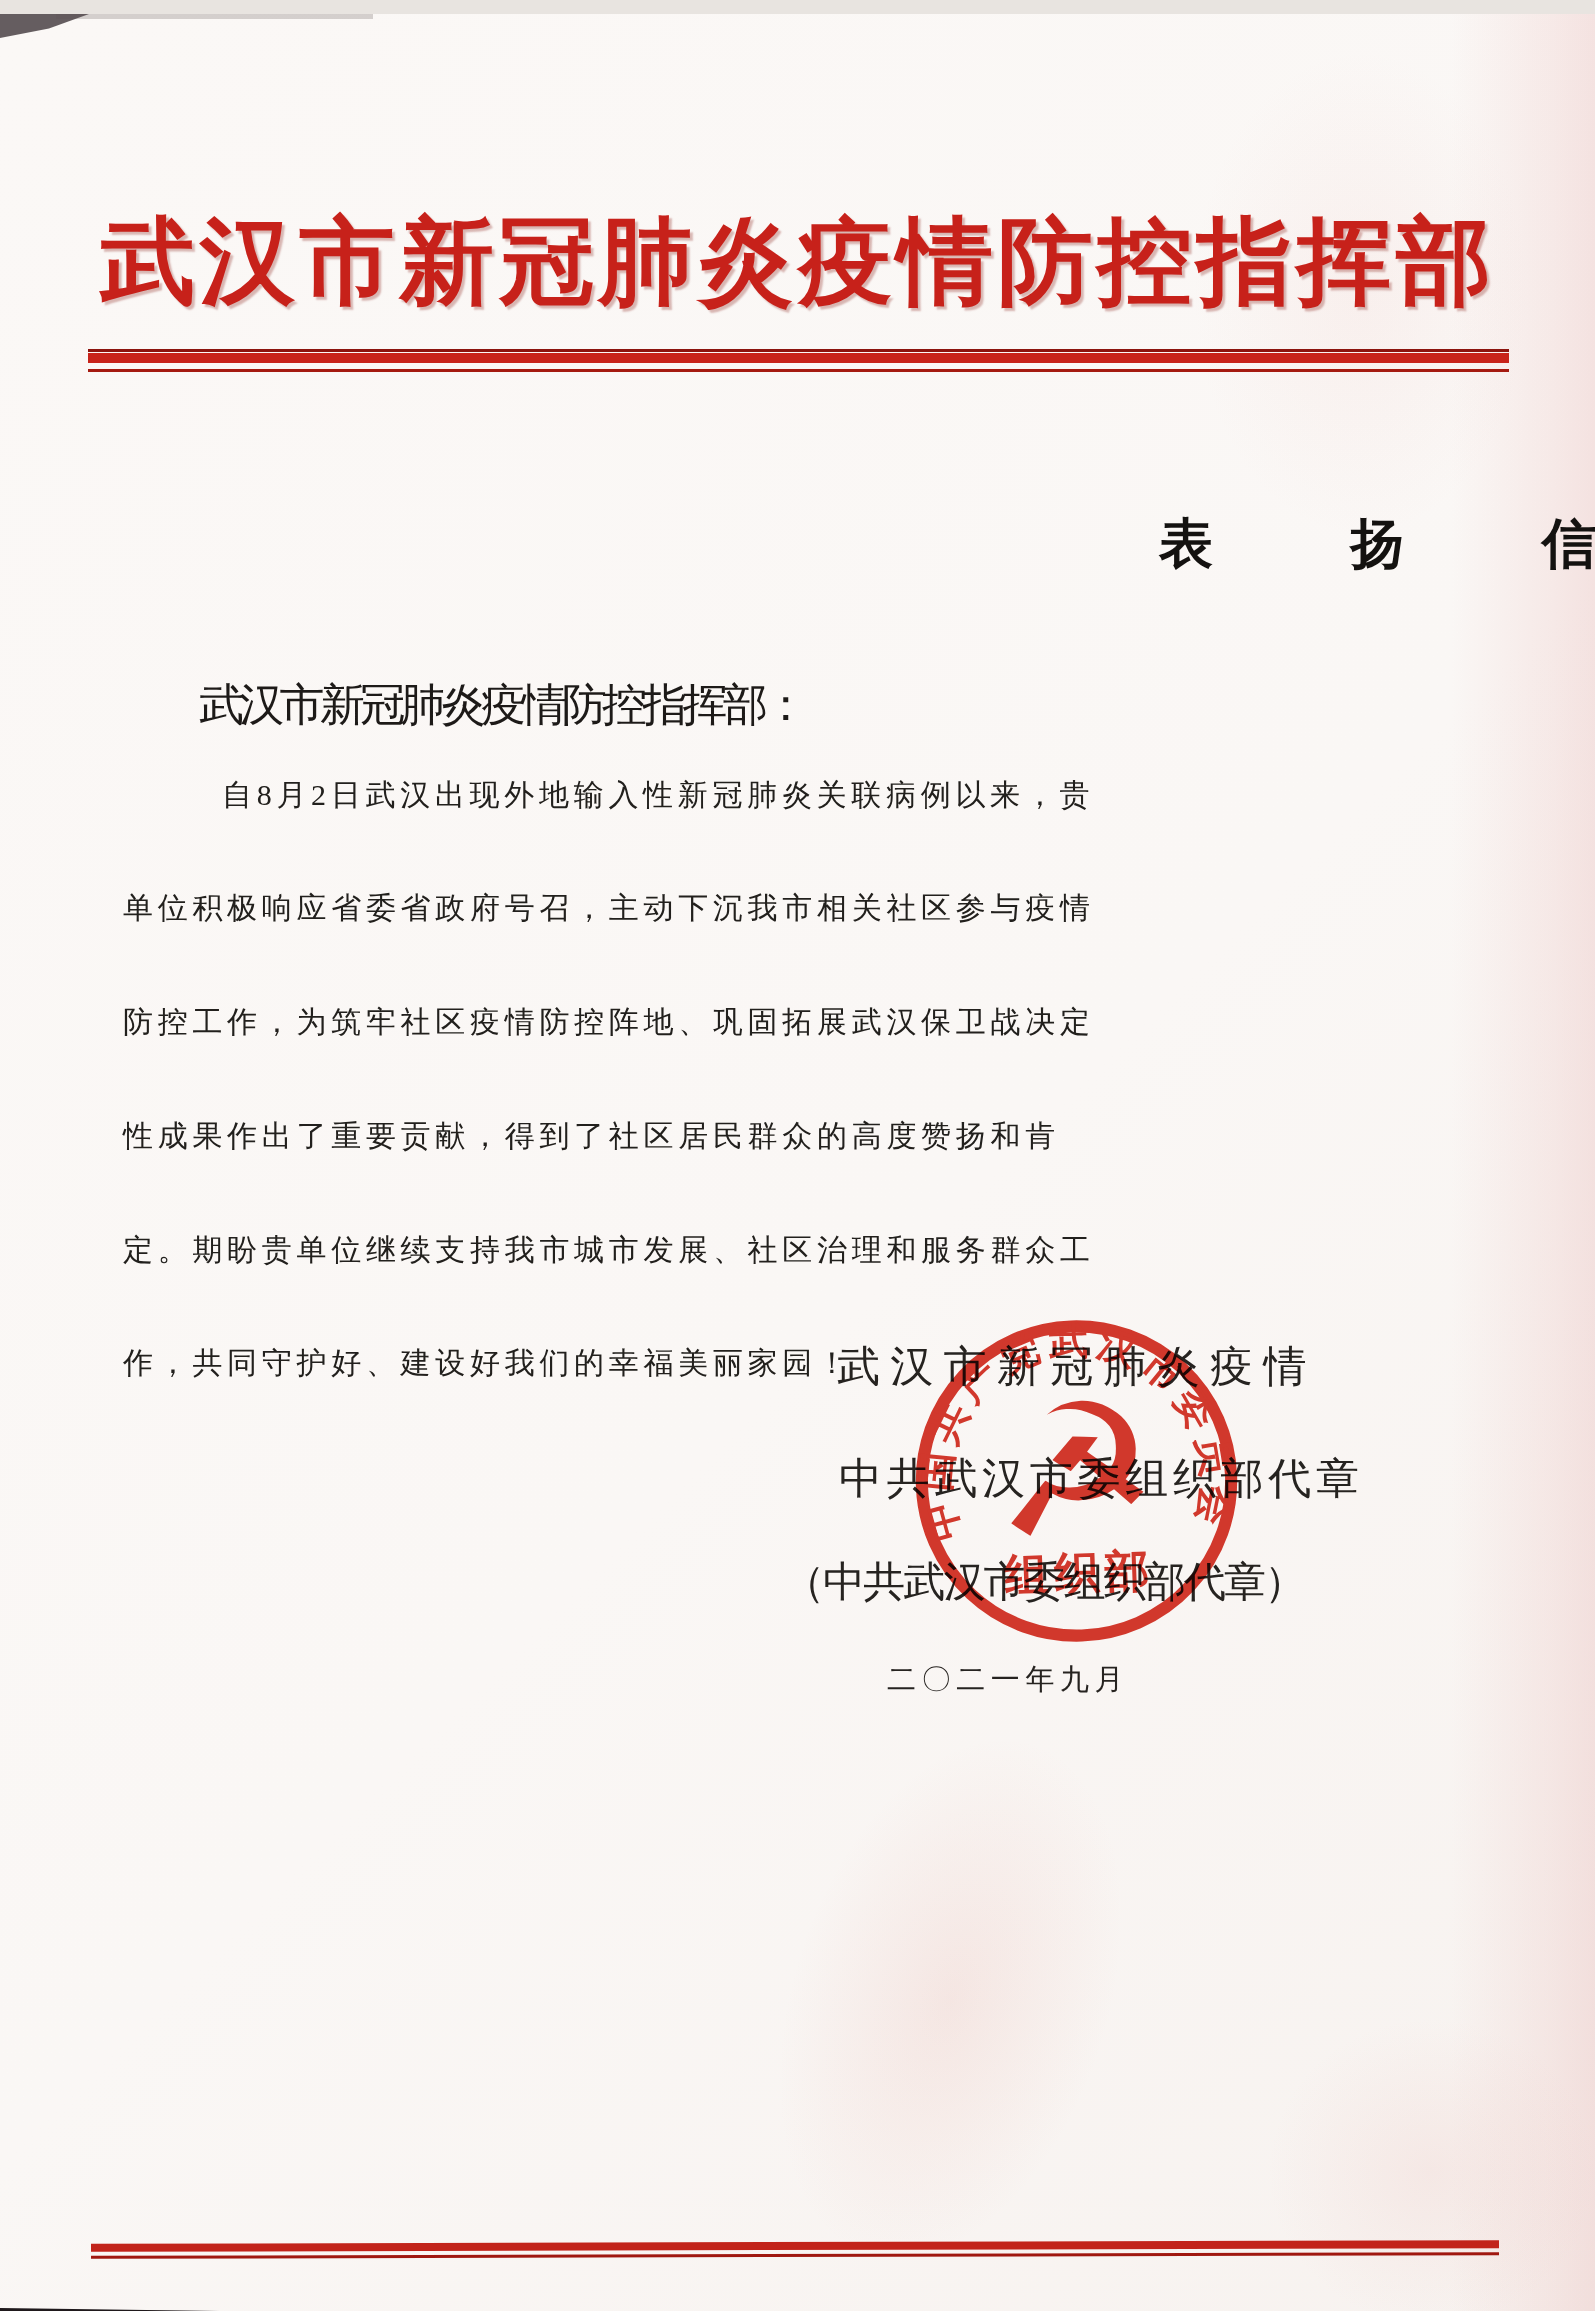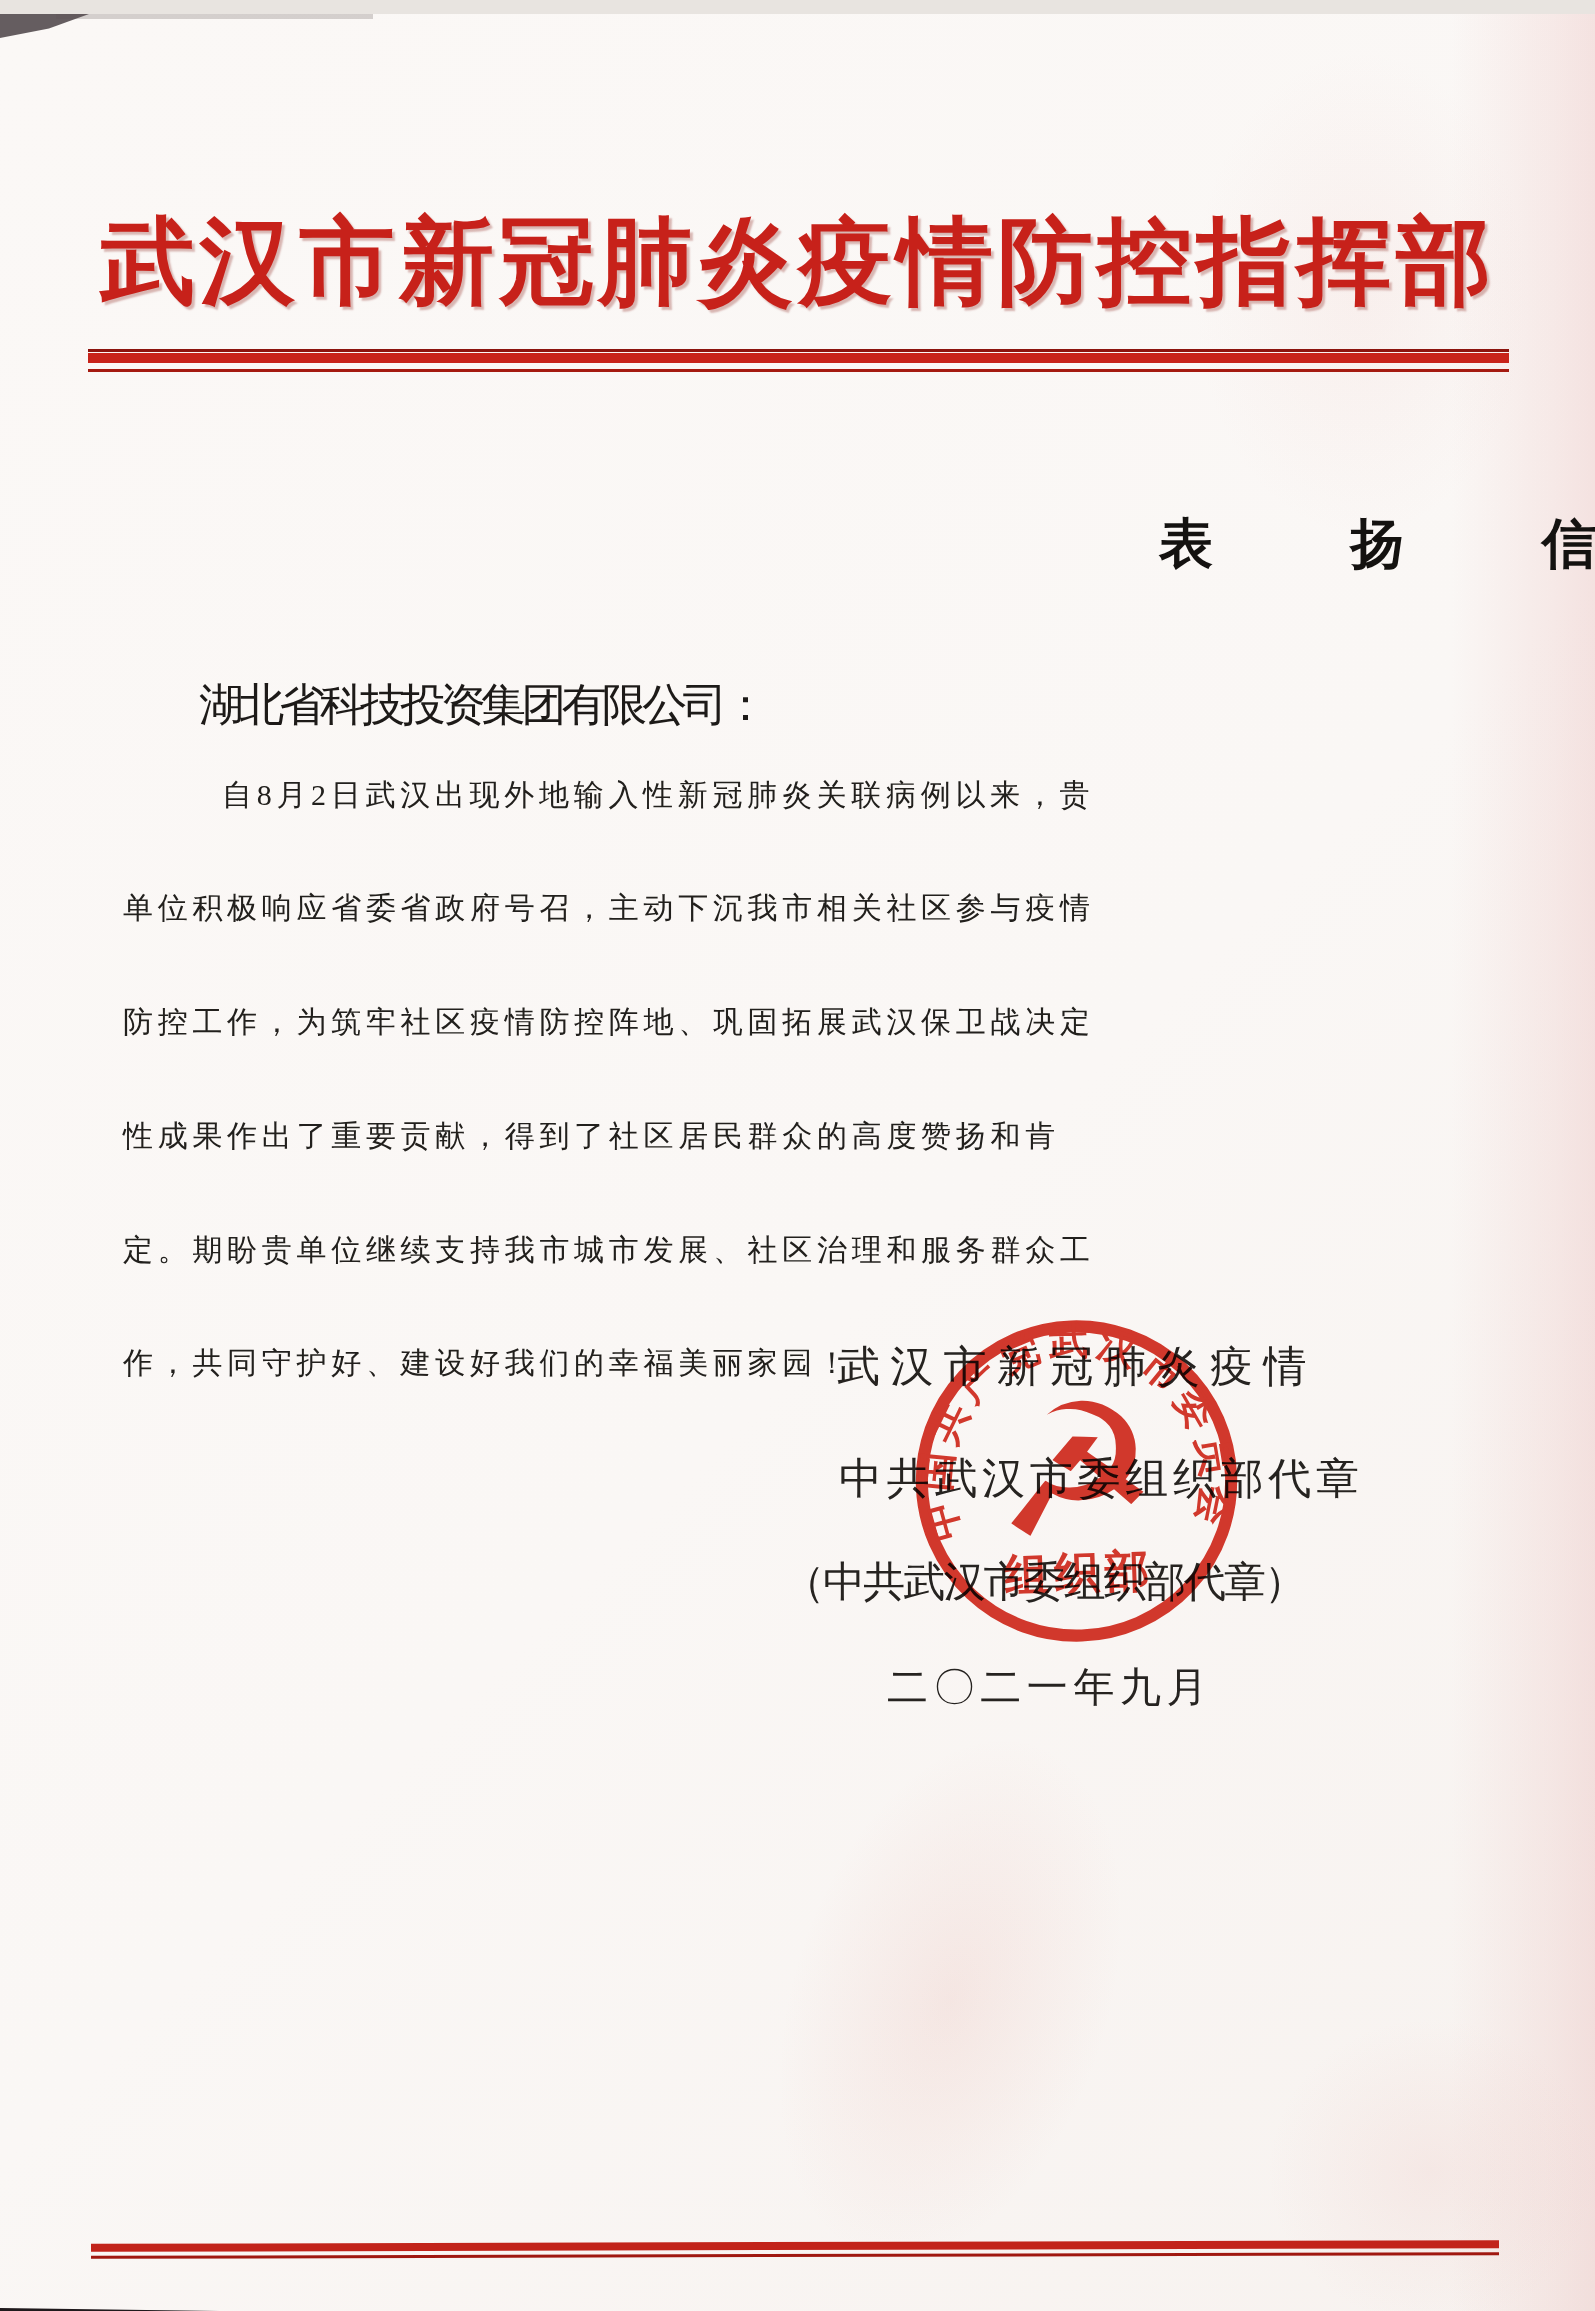--- a/index.html
+++ b/index.html
@@ -51,21 +51,21 @@
   .bl1{top:874px;}
   .bl2{top:988px;}
   .bl3{top:1102px;}
   .bl4{top:1216px;}
   .bl5{top:1329px;}
 
   .sigline{position:absolute;white-space:nowrap;color:#262320;}
   .sig0{left:837px;top:1324px;font-size:43px;letter-spacing:10.3px;}
   .sig1{left:839px;top:1436px;font-size:43px;letter-spacing:4.7px;}
   .sig2{left:783px;top:1540px;font-size:42px;letter-spacing:-1.9px;}
-  .sigdate{left:887px;top:1646px;font-size:41px;letter-spacing:5.6px;}
+  .sigdate{left:887px;top:1646px;font-size:29px;letter-spacing:5.6px;}
 
   
   .seal{
     position:absolute;left:906px;top:1285px;width:341px;height:364px;
     mix-blend-mode:multiply;opacity:.92;
     transform:rotate(-2deg);
     pointer-events:none;
   }
   .seal svg{width:100%;height:100%;}
 
@@ -109,21 +109,21 @@
 
   <div class="letterhead">武汉市新冠肺炎疫情防控指挥部</div>
   <div class="rule rule-top">
     <div class="r1"></div>
     <div class="r2"></div>
     <div class="r3"></div>
   </div>
 
   <div class="doc-title"><span>表 扬 信</span></div>
 
-  <div class="salutation">湖北省科技投资集团有限公司：</div>
+  <div class="salutation">武汉市新冠肺炎疫情防控指挥部：</div>
 
   <div class="bodyline bl0">自8月2日武汉出现外地输入性新冠肺炎关联病例以来，贵</div>
   <div class="bodyline bl2">防控工作，为筑牢社区疫情防控阵地、巩固拓展武汉保卫战决定</div>
   <div class="bodyline bl1">单位积极响应省委省政府号召，主动下沉我市相关社区参与疫情</div>
   <div class="bodyline bl3">性成果作出了重要贡献，得到了社区居民群众的高度赞扬和肯</div>
   <div class="bodyline bl4">定。期盼贵单位继续支持我市城市发展、社区治理和服务群众工</div>
   <div class="bodyline bl5">作，共同守护好、建设好我们的幸福美丽家园！</div>
 
   <div class="sigline sig0">武汉市新冠肺炎疫情</div>
   <div class="sigline sig1">中共武汉市委组织部代章</div>

